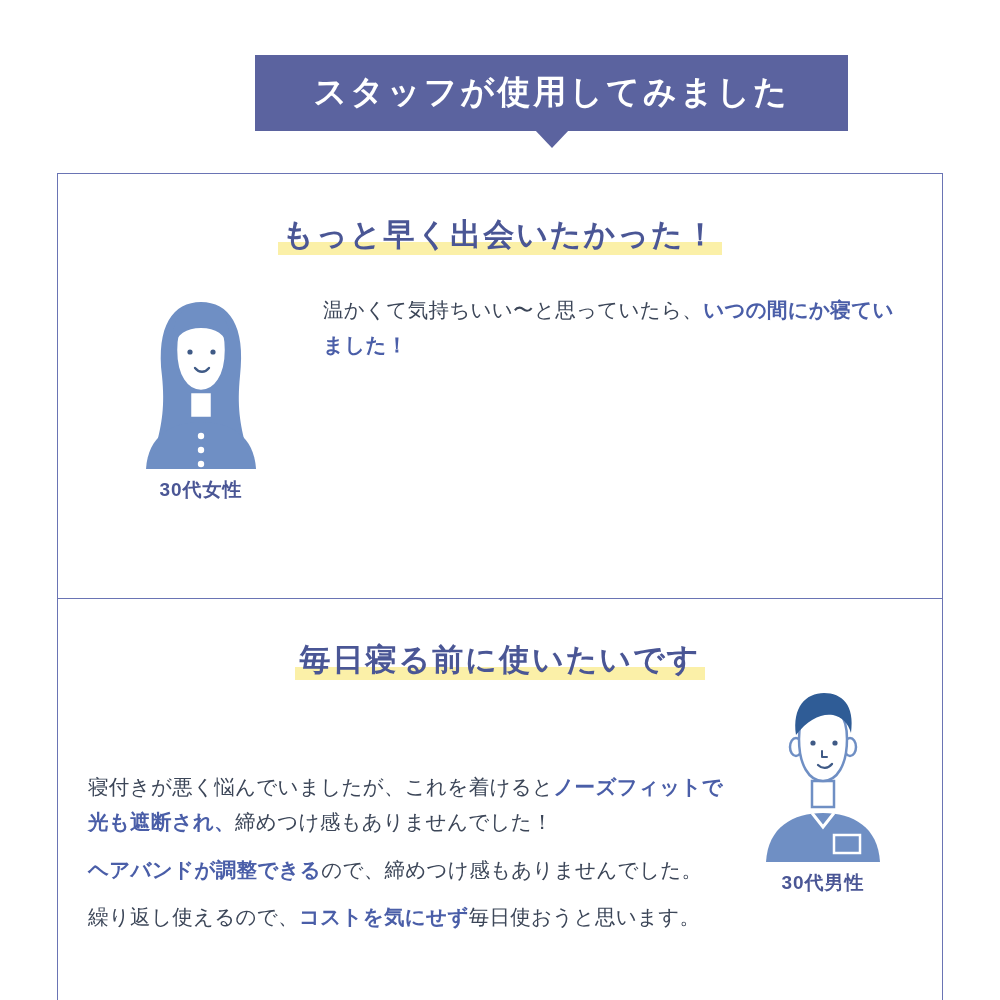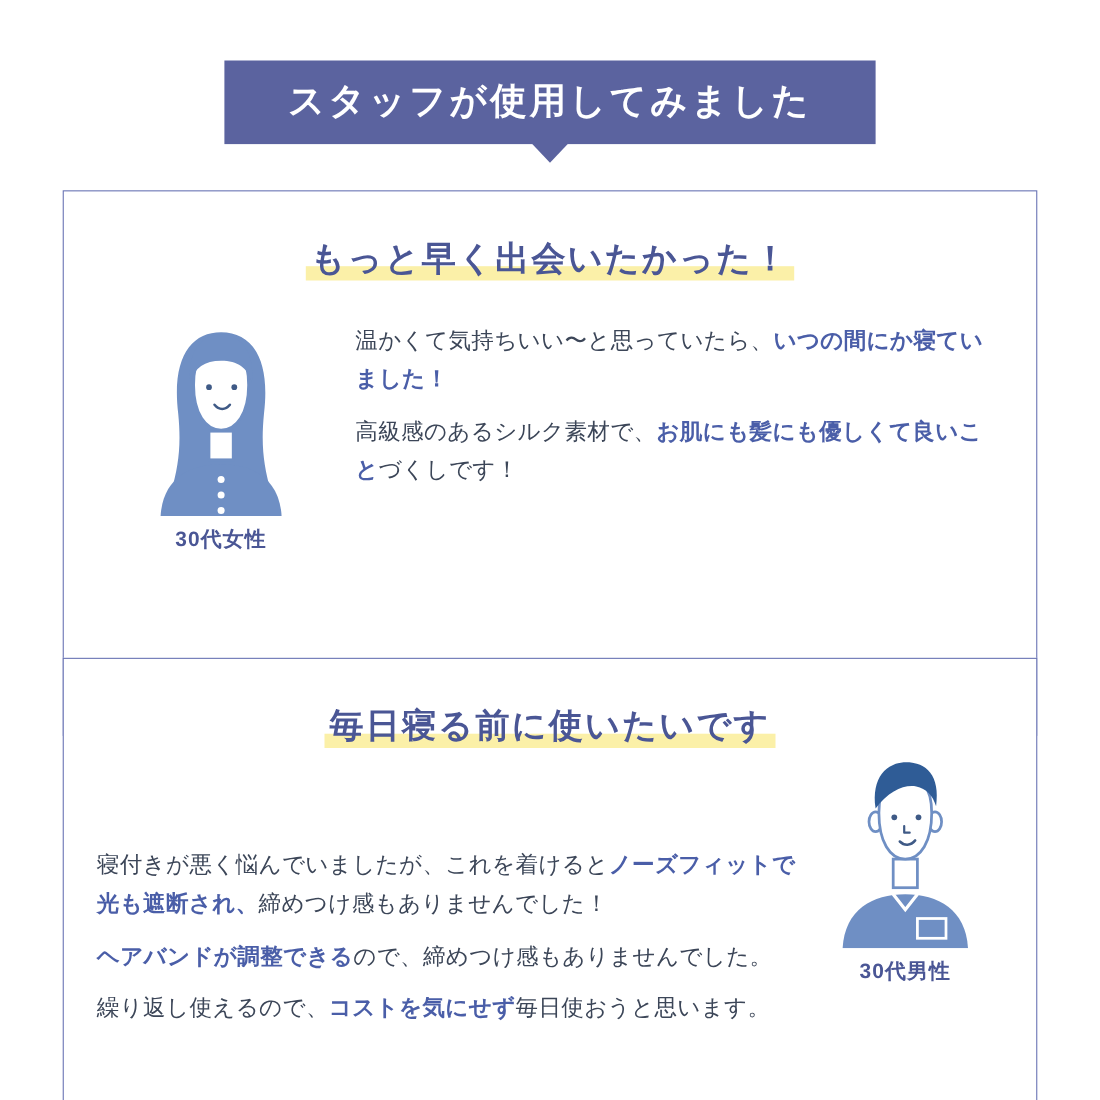--- a/index.html
+++ b/index.html
@@ -19,22 +19,22 @@
     width: 1000px;
     height: 1000px;
     box-sizing: border-box;
   }
 
   
   .banner-wrap {
     position: absolute;
     left: 0;
     top: 55px;
-    width: 1000px;
-    text-align: center;
+    width: 848px;
+    text-align: right;
   }
   .banner {
     display: inline-block;
     position: relative;
     background: #5b639f;
     color: #ffffff;
     font-size: 33px;
     font-weight: bold;
     letter-spacing: 3px;
     padding: 19px 58px 21px 58px;
@@ -176,21 +176,20 @@
           <circle cx="85" cy="152" r="3.2" fill="#ffffff"></circle>
           <circle cx="85" cy="166" r="3.2" fill="#ffffff"></circle>
           <circle cx="85" cy="180" r="3.2" fill="#ffffff"></circle>
         </svg>
       </span>
       <div class="avatar-caption">30代女性</div>
     </div>
 
     <div class="body-text" id="text1">
         <p><span>温かくて気持ちいい〜と思っていたら、</span><span class="accent">いつの間にか寝ていました！</span></p>
-        <p><span>高級感のあるシルク素材で、</span><span class="accent">お肌にも髪にも優しくて良いこと</span><span>づくしです！</span></p>
       </div>
   </div>
 
   <div class="card" id="card2">
     <div class="title-row">
       <div class="card-title">
         <span class="hl">毎日寝る前に使いたいです</span>
       </div>
     </div>
 

